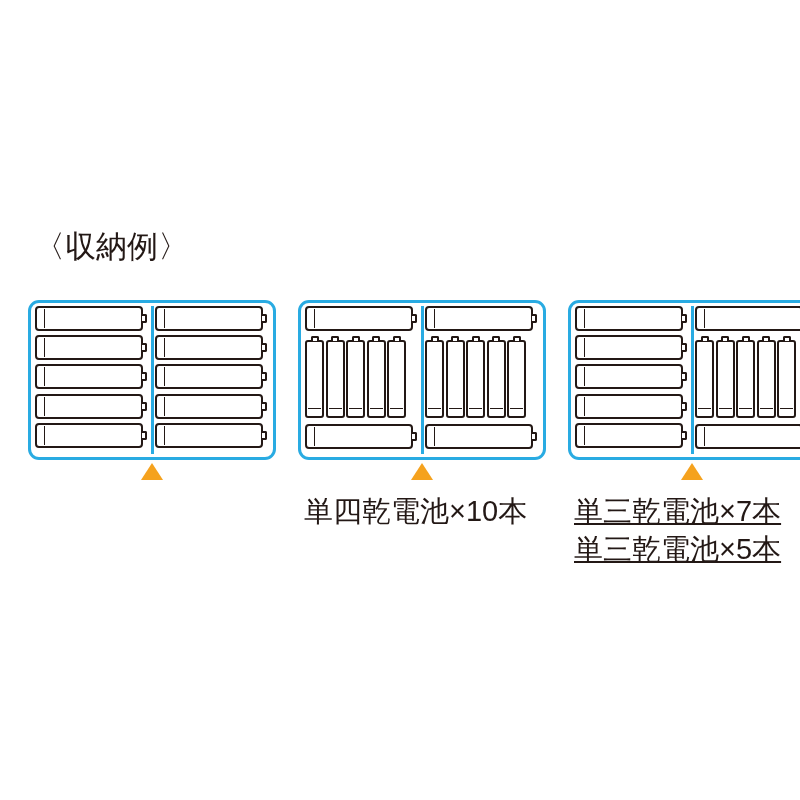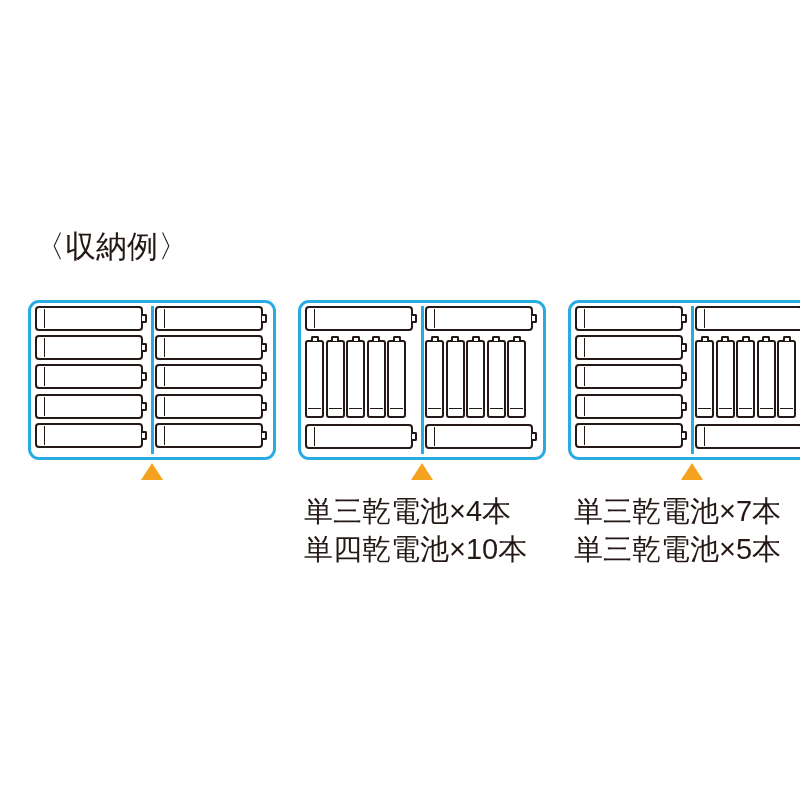--- a/index.html
+++ b/index.html
@@ -176,21 +176,21 @@
   .caption {
     position: absolute;
     top: 492px;
     font-size: 29px;
     line-height: 38px;
     color: #231815;
     white-space: nowrap;
   }
   .caption.c0 { left: 18px; }
   .caption.c1 { left: 288px; }
-  .caption.c2 { left: 558px; }
+  .caption.c2 { left: 558px; text-decoration: underline; }
   .caption .line { display: block; }
 </style>
 </head>
 <body>
 
 <div id="stage">
 
   <div id="heading">〈収納例〉</div>
 
   <div id="panels">
@@ -366,21 +366,20 @@
         </div>
       </div>
     </div>
 
   <div class="pointer t0"></div>
   <div class="pointer t1"></div>
   <div class="pointer t2"></div>
 
 
   <div class="caption c1">
-    <span class="line">単三乾電池×4本</span>
     <span class="line">単四乾電池×10本</span>
   </div>
 
   <div class="caption c2">
     <span class="line">単三乾電池×7本</span>
     <span class="line">単三乾電池×5本</span>
   </div>
 
 </div>
 

